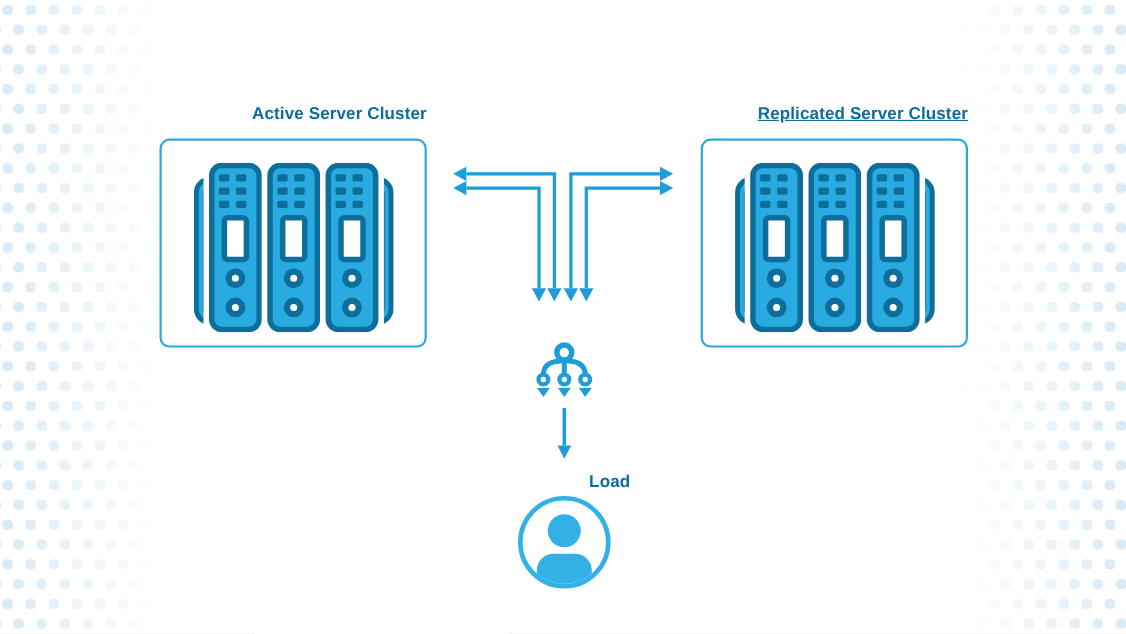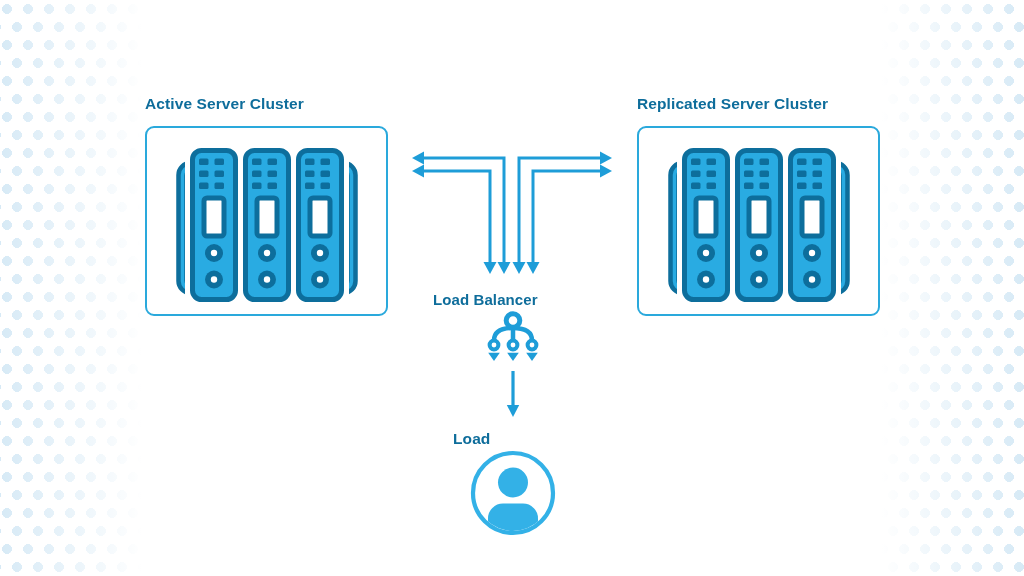--- a/index.html
+++ b/index.html
@@ -27,21 +27,21 @@
     background-size:21px 36px,21px 36px;
     background-position:-4px 0px,6px 18px;
   }
   .dots-left{left:0;}
   .dots-right{right:0;}
   .dots::after{content:"";position:absolute;inset:0;}
   .dots-left::after{background:linear-gradient(to right,rgba(255,255,255,0) 0%,rgba(255,255,255,.55) 55%,#fff 96%);}
   .dots-right::after{background:linear-gradient(to left,rgba(255,255,255,0) 0%,rgba(255,255,255,.55) 55%,#fff 96%);}
   
   .node-label{
-    position:absolute;text-align:left;color:var(--label);
+    position:absolute;text-align:right;color:var(--label);
     font-weight:700;font-size:15.5px;line-height:18px;letter-spacing:.1px;
   }
   
   .cluster-box{
     position:absolute;width:239px;height:186px;background:#fff;
     border:2px solid var(--box-border);border-radius:9px;
   }
   .abs{position:absolute;}
   
   .backing{fill:#fff;}
@@ -98,21 +98,21 @@
 
   <div class="dots dots-left"></div>
   <div class="dots dots-right"></div>
 
   <div class="node-label" style="left:145px;top:95px;width:243px;">Active Server Cluster</div>
   <div class="cluster-box" style="left:145px;top:126px;"></div>
   <svg class="abs" style="left:176px;top:148px;" width="182" height="154" viewBox="0 0 182 154">
     <use href="#cluster-sym"></use>
   </svg>
 
-  <div class="node-label" style="left:637px;top:95px;width:243px;">Replicated Server Cluster</div>
+  <div class="node-label" style="left:637px;top:95px;width:243px;text-decoration:underline;">Replicated Server Cluster</div>
   <div class="cluster-box" style="left:637px;top:126px;"></div>
   <svg class="abs" style="left:668px;top:148px;" width="182" height="154" viewBox="0 0 182 154">
     <use href="#cluster-sym"></use>
   </svg>
 
   <svg class="abs" style="left:398px;top:144px;" width="226" height="140" viewBox="0 0 226 140">
 
     <path class="arrow-line" d="M26 27 H92 V118"></path>
     <polygon class="arrow-head" points="14,27 26,20.5 26,33.5"></polygon>
     <polygon class="arrow-head" points="92,130 85.5,118 98.5,118"></polygon>
@@ -121,21 +121,20 @@
     <polygon class="arrow-head" points="106,130 99.5,118 112.5,118"></polygon>
 
     <path class="arrow-line" d="M202 14 H121 V118"></path>
     <polygon class="arrow-head" points="214,14 202,7.5 202,20.5"></polygon>
     <polygon class="arrow-head" points="121,130 114.5,118 127.5,118"></polygon>
     <path class="arrow-line" d="M202 27 H135 V118"></path>
     <polygon class="arrow-head" points="214,27 202,20.5 202,33.5"></polygon>
     <polygon class="arrow-head" points="135,130 128.5,118 141.5,118"></polygon>
   </svg>
 
-  <div class="node-label" style="left:433px;top:291px;width:160px;font-size:15px;">Load Balancer</div>
   <svg class="abs" style="left:483px;top:307px;" width="60" height="58" viewBox="0 0 60 58">
     <path class="lb-line" d="M30 19 V34"></path>
     <path class="lb-line" d="M30 21 C19 21 11 24.5 11 33.5"></path>
     <path class="lb-line" d="M30 21 C41 21 49 24.5 49 33.5"></path>
     <circle class="lb-node" style="stroke-width:5" cx="30" cy="13.5" r="6.8"></circle>
     <circle class="lb-node" style="stroke-width:4" cx="11" cy="38" r="4.4"></circle>
     <circle class="lb-node" style="stroke-width:4" cx="30" cy="38" r="4.4"></circle>
     <circle class="lb-node" style="stroke-width:4" cx="49" cy="38" r="4.4"></circle>
     <polygon class="lb-head" points="11,54 5.2,45.8 16.8,45.8"></polygon>
     <polygon class="lb-head" points="30,54 24.2,45.8 35.8,45.8"></polygon>

